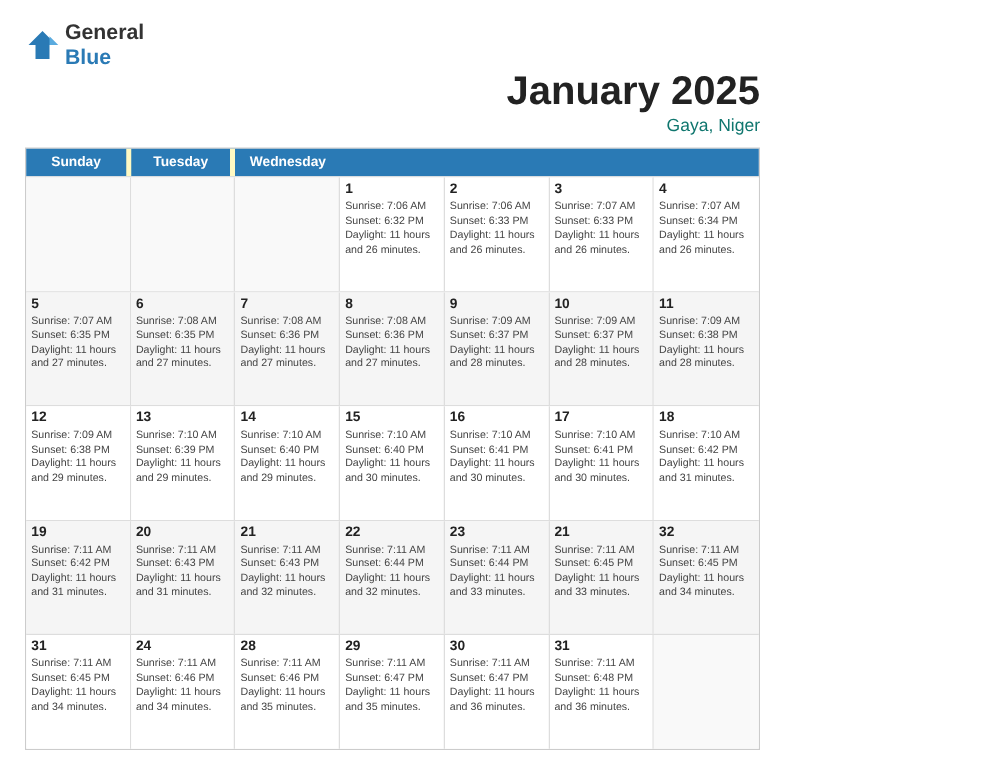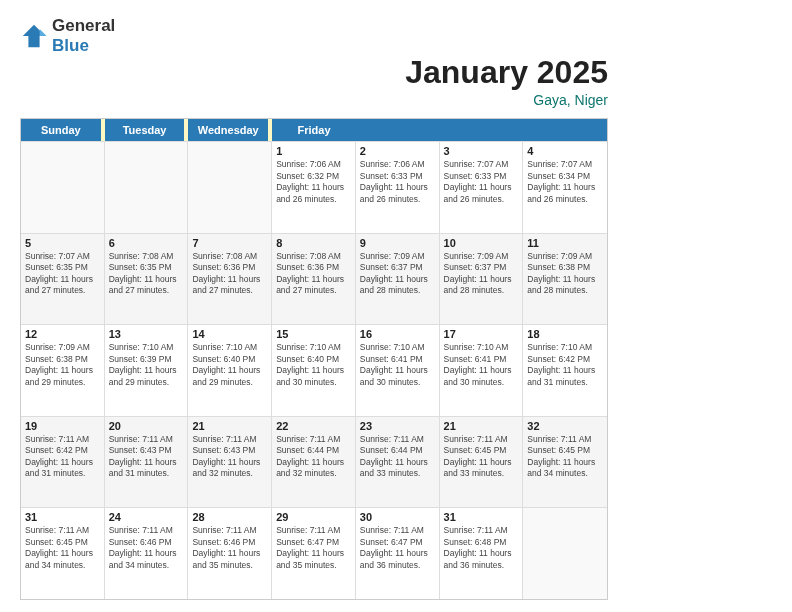--- a/index.html
+++ b/index.html
@@ -121,21 +121,20 @@
       <div class="month-year">January 2025</div>
       <div class="location">Gaya, Niger</div>
     </div>
   </div>
 
   <div class="calendar">
     <div class="cal-header-row">
     <div class="cal-header-cell">Sunday</div>
         <div class="cal-header-cell">Tuesday</div>
         <div class="cal-header-cell">Wednesday</div>
-        <div class="cal-header-cell">Friday</div>
       </div>
     <div class="cal-body">
     <div class="cal-row">
           <div class="cal-cell empty"></div>
           <div class="cal-cell empty"></div>
           <div class="cal-cell empty"></div>
           <div class="cal-cell">
             <div class="day-num">1</div>
             <div class="day-info" style="white-space: pre-line;">Sunrise: 7:06 AM
 Sunset: 6:32 PM

